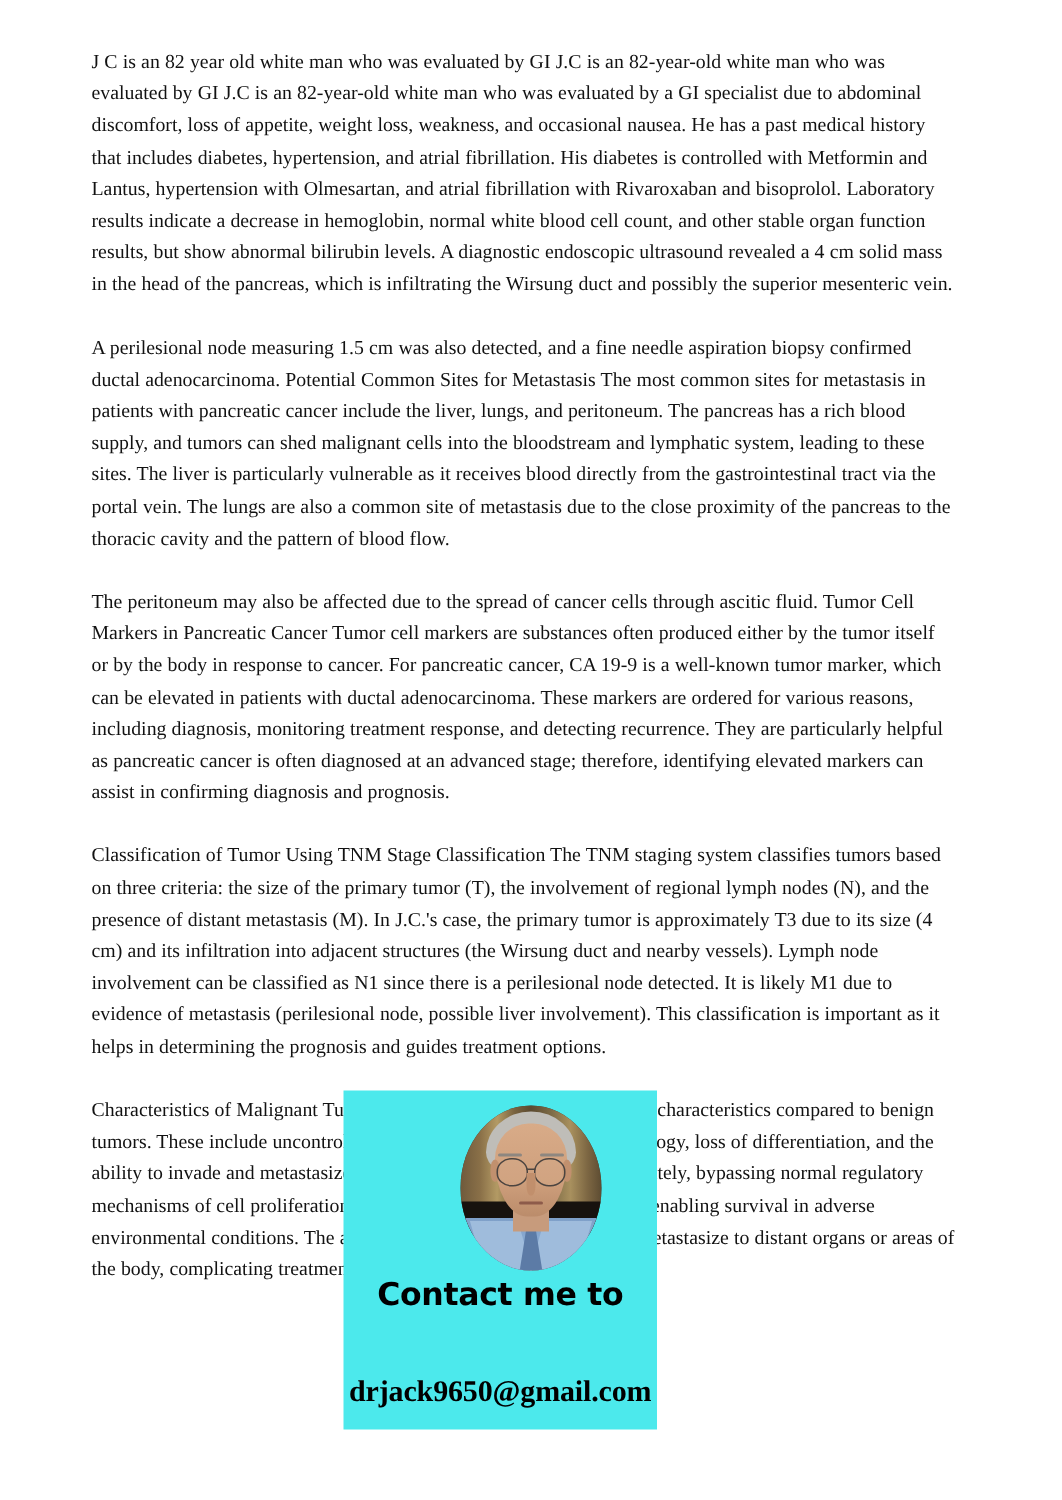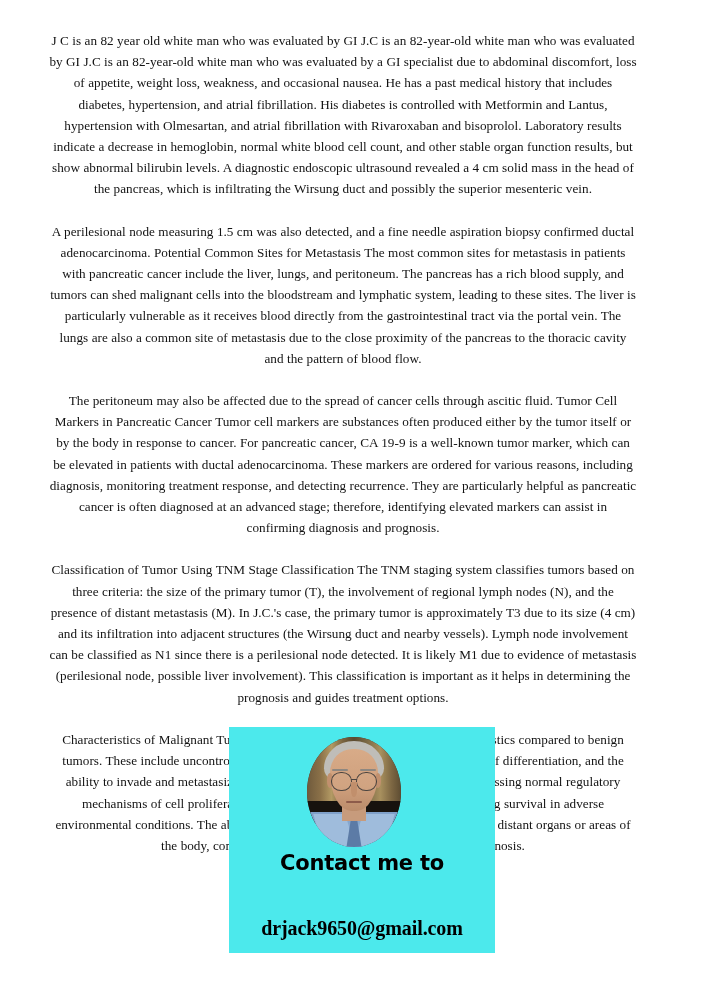--- a/index.html
+++ b/index.html
@@ -29,33 +29,33 @@
     position: absolute;
     left: 49px;
     top: 30px;
     width: 588px;
   }
 
   .para {
     font-size: 13.2px;
     line-height: 21.2px;
     color: #121212;
-    text-align: center;
-    margin: 0 0 21px 0;
+    text-align: left;
+    margin: 0 0 21px 12px;
     letter-spacing: 0.02px;
     word-spacing: 0.1px;
   }
   .para:last-child { margin-bottom: 0; }
 
   
   #overlay {
     position: absolute;
     left: 229px;
     top: 727px;
-    width: 266px;
+    width: 209px;
     height: 226px;
     background: #4ce9ec;
     overflow: hidden;
   }
 
   .avatar {
     position: absolute;
     left: 78px;
     top: 10px;
     width: 94px;

